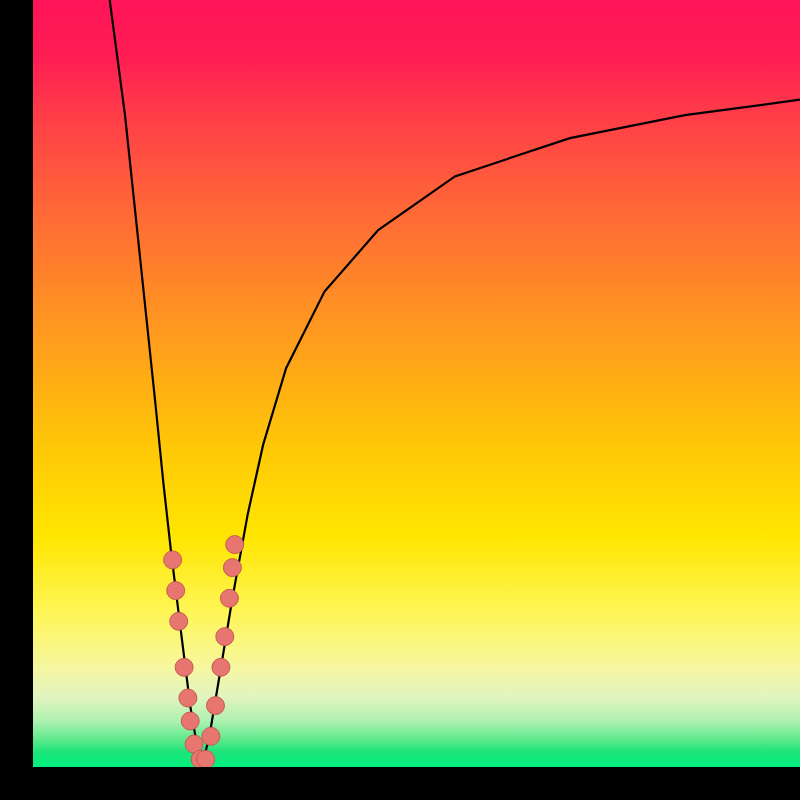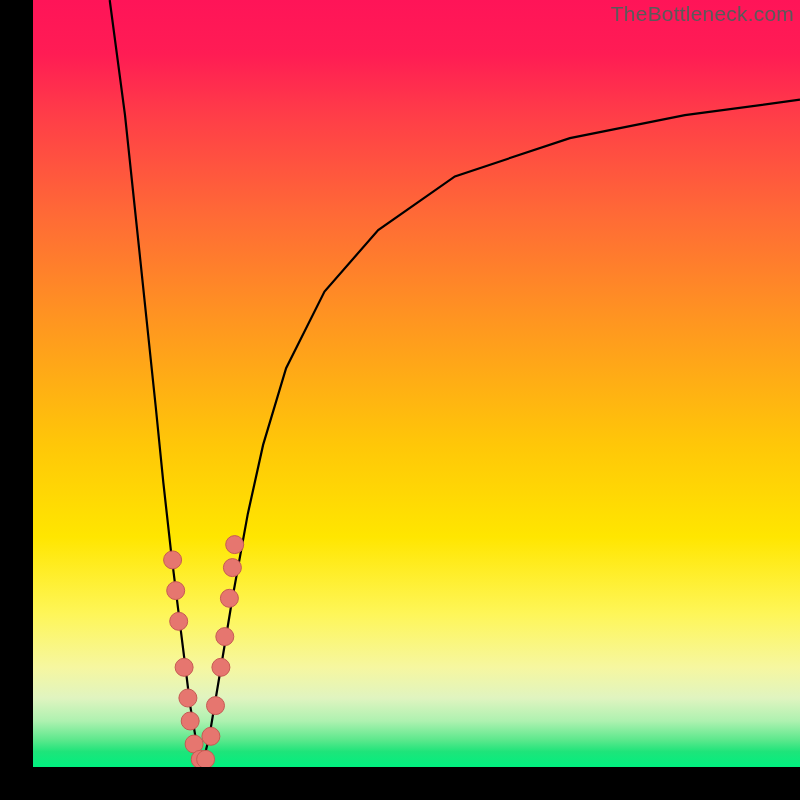--- a/index.html
+++ b/index.html
@@ -99,15 +99,14 @@
           <circle cx="177.9" cy="736.3" r="9" class="dot"></circle>
           <circle cx="182.5" cy="705.6" r="9" class="dot"></circle>
           <circle cx="187.9" cy="667.3" r="9" class="dot"></circle>
           <circle cx="191.8" cy="636.6" r="9" class="dot"></circle>
           <circle cx="196.4" cy="598.3" r="9" class="dot"></circle>
           <circle cx="199.4" cy="567.6" r="9" class="dot"></circle>
           <circle cx="201.7" cy="544.6" r="9" class="dot"></circle>
         </g>
     </svg>
 
-    <div class="watermark">TheBottleneck.com</div>
   </div>
 </div>
 
 </body></html>

